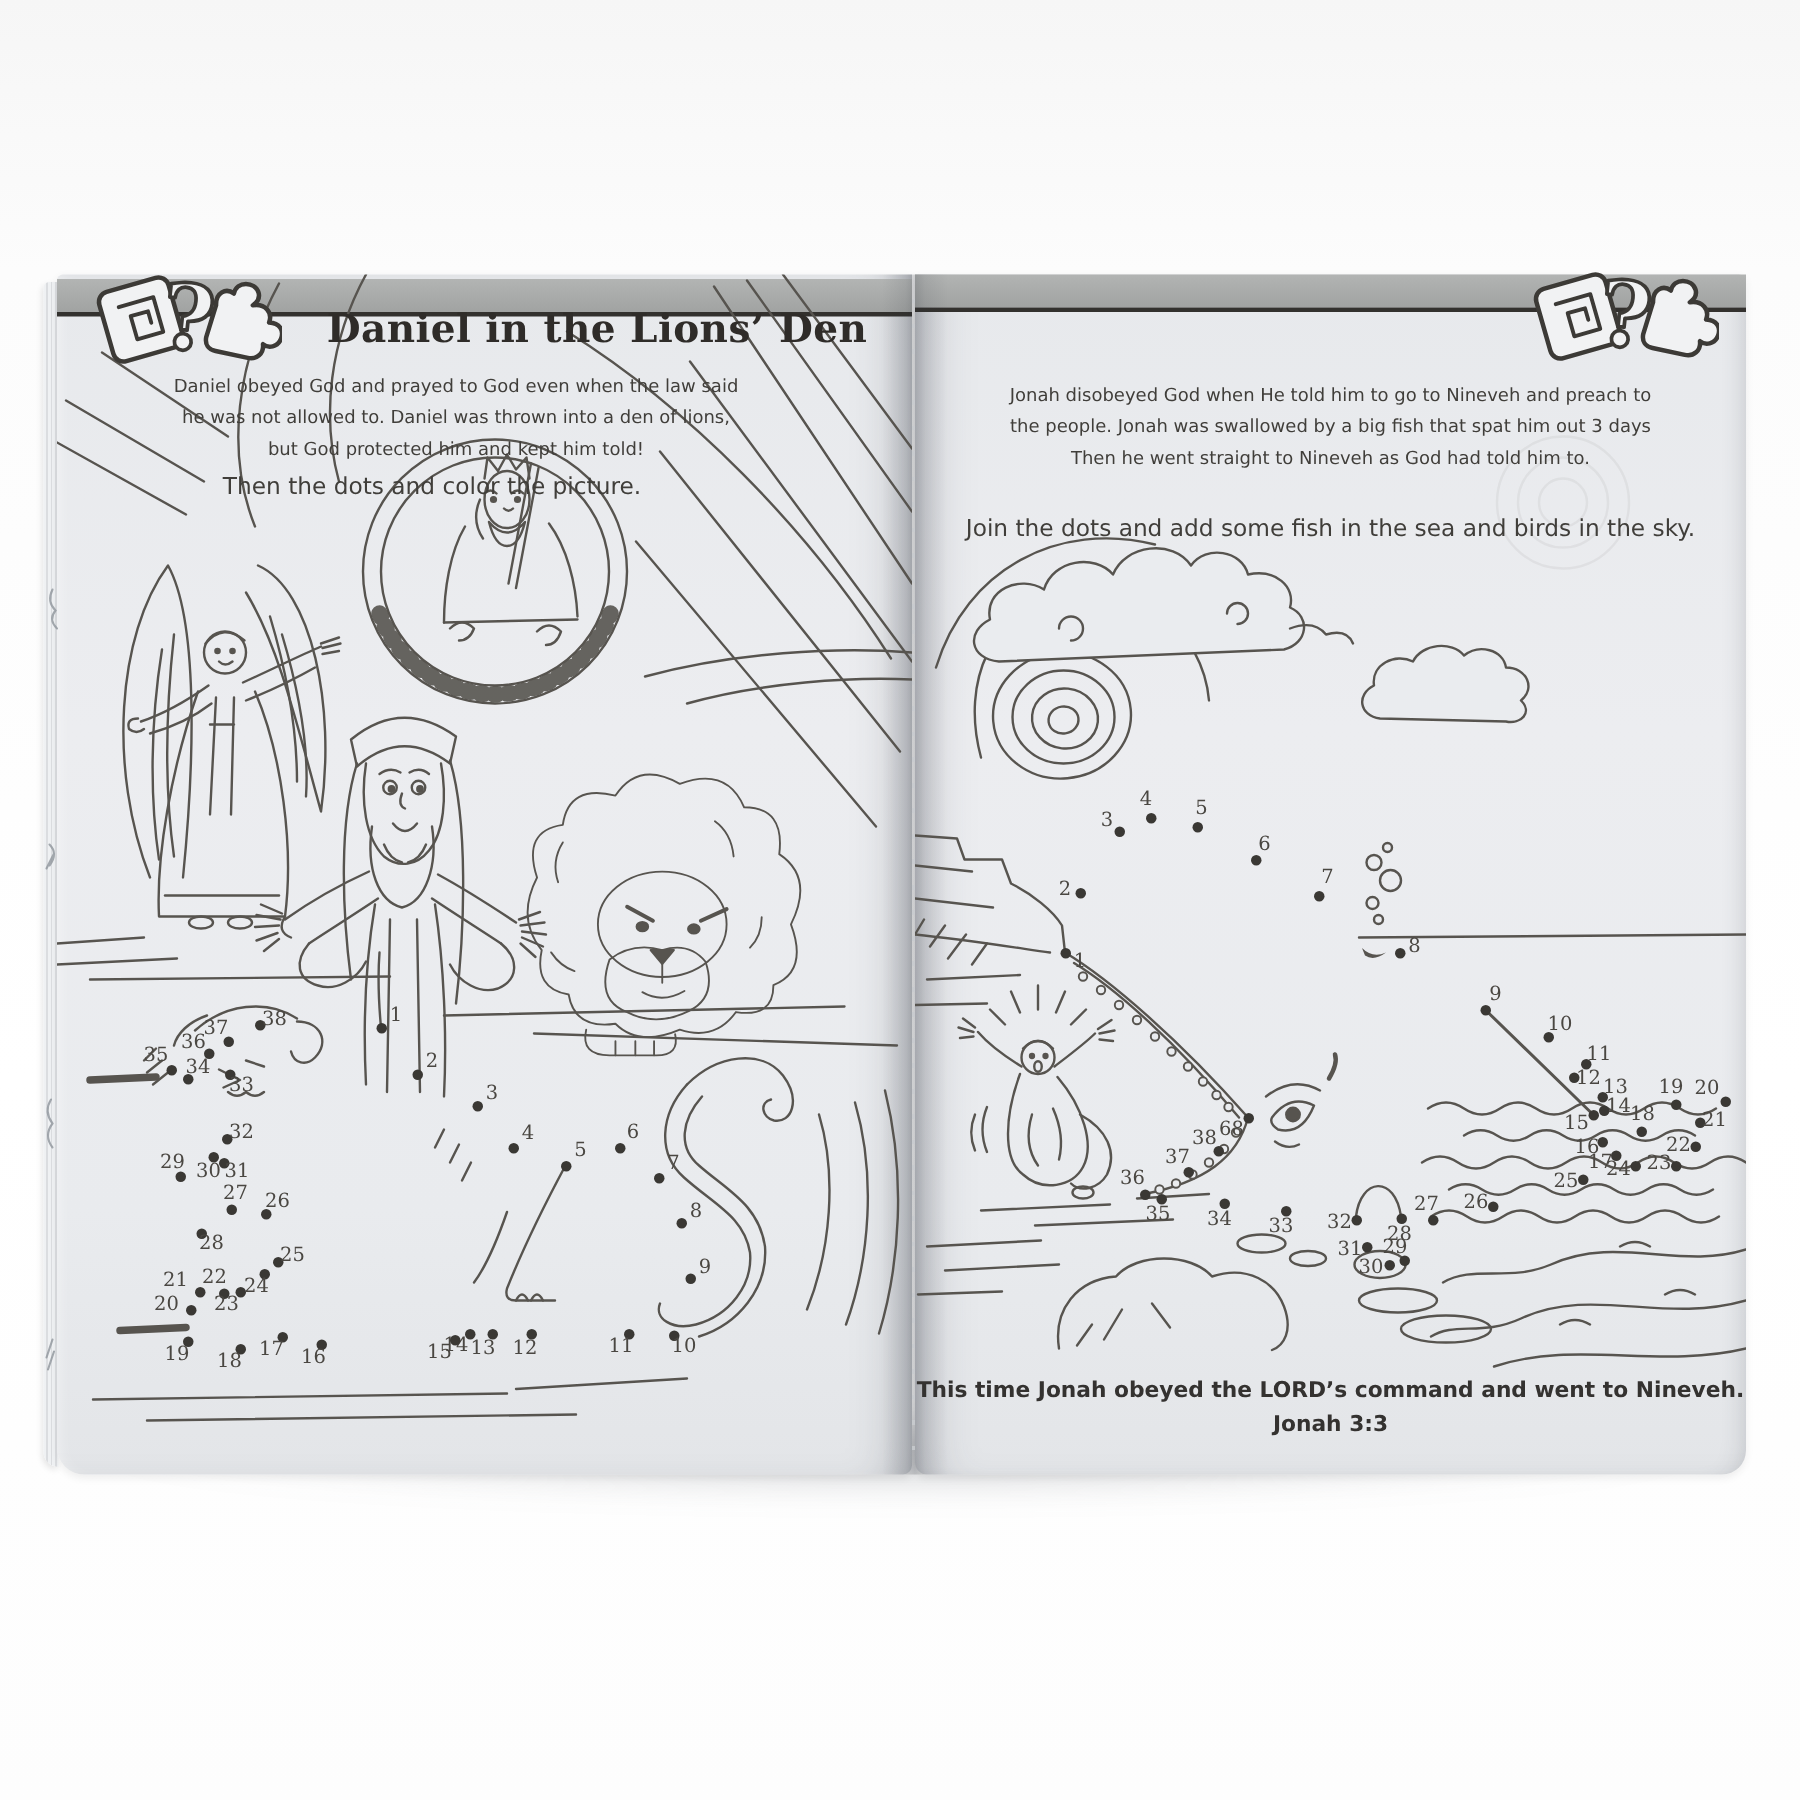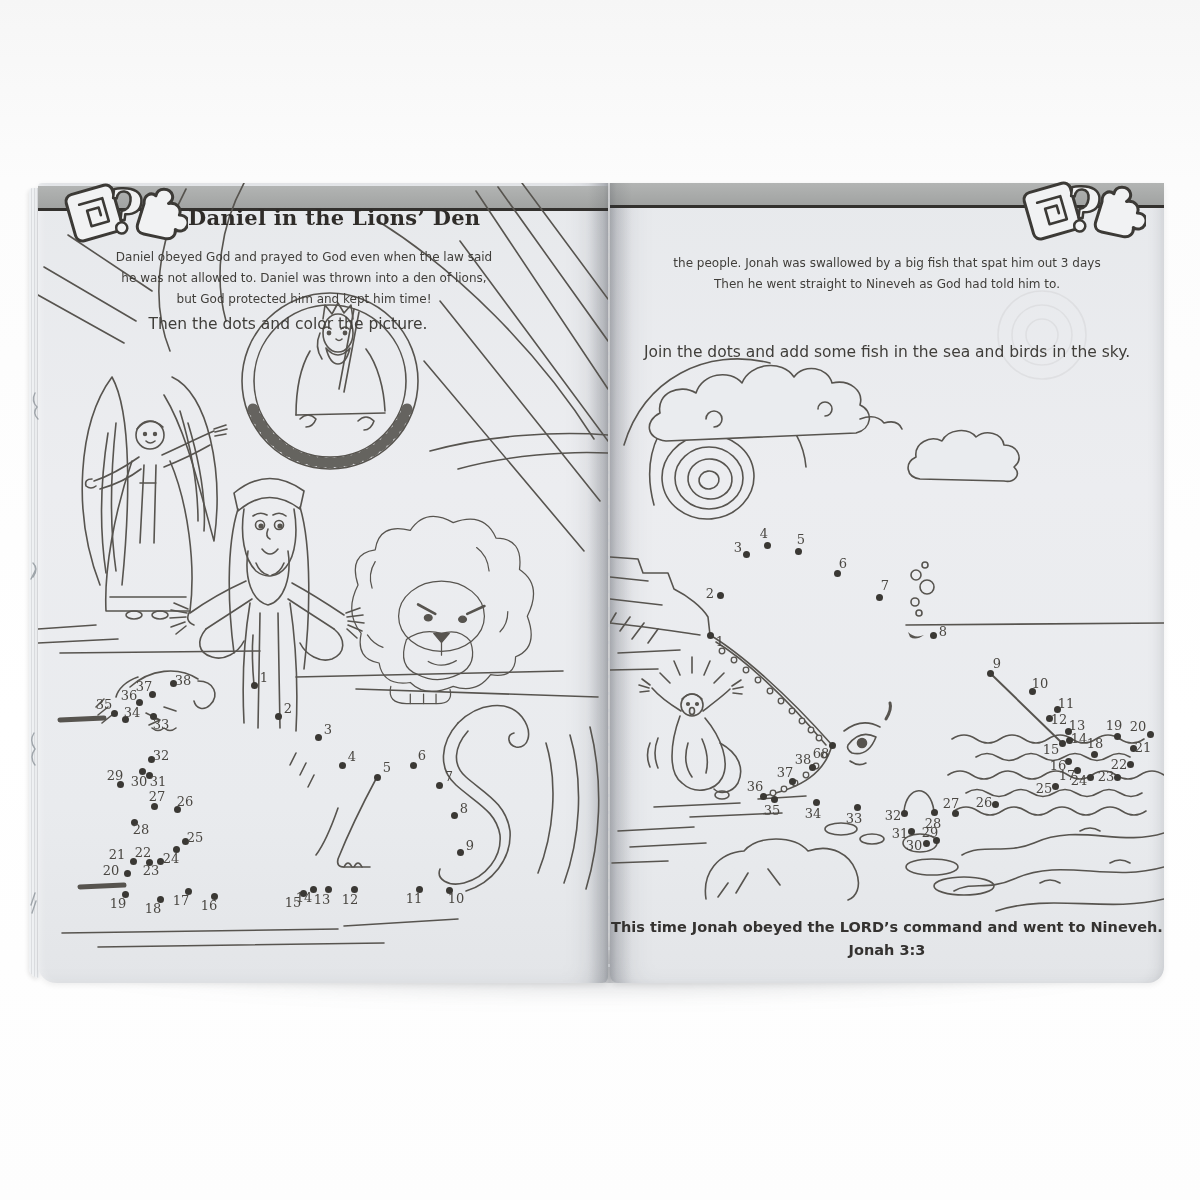--- a/index.html
+++ b/index.html
@@ -22,22 +22,22 @@
   .binding{position:absolute;left:550px;top:0;width:44px;height:800px;pointer-events:none;
     background:linear-gradient(90deg,rgba(40,45,55,0) 0%,rgba(40,45,55,.10) 35%,rgba(40,45,55,.20) 50%,rgba(40,45,55,.09) 65%,rgba(40,45,55,0) 100%);}
   .stitches{position:absolute;left:570px;top:16px;width:2px;height:768px;opacity:.85;
     background:repeating-linear-gradient(180deg,#c8cbcf 0 3px,transparent 3px 17px);}
   .fore-edge{position:absolute;left:-9px;top:5px;width:10px;height:790px;border-radius:6px 0 0 16px;
     background:repeating-linear-gradient(90deg,#eff1f3 0 2px,#dbdde0 2px 3px);
     box-shadow:-1px 2px 4px rgba(0,0,0,.10);}
   .corner-icon{position:absolute;width:132px;height:80px;z-index:4;}
   .page.left .corner-icon{left:18px;top:-12px;}
   .page.right .corner-icon{left:404px;top:-14px;}
-  .page-title{position:absolute;font-family:"DejaVu Serif",serif;font-weight:bold;font-size:21px;
-    color:#2f2c29;letter-spacing:.3px;text-align:left;z-index:3;}
+  .page-title{position:absolute;font-family:"DejaVu Serif",serif;font-weight:bold;font-size:26px;
+    color:#2f2c29;letter-spacing:.3px;text-align:center;z-index:3;}
   .page.left .page-title{left:150px;top:22px;width:420px;}
   .page.right .page-title{left:20px;top:26px;width:420px;}
   .intro,.instruction,.quote{position:absolute;text-align:center;color:#403e3a;z-index:3;}
   .intro{font-size:12px;line-height:21px;}
   .page.left .intro{left:0;top:64px;width:532px;}
   .page.right .intro{left:4px;top:70px;width:546px;}
   .instruction{font-size:15.5px;}
   .page.left .instruction{left:0;top:132px;width:500px;}
   .page.right .instruction{left:0;top:160px;width:554px;}
   .quote{left:0;right:0;font-weight:bold;font-size:14.5px;line-height:23px;color:#343230;}
@@ -72,21 +72,21 @@
           <g transform="rotate(12 104 44)">
             <path d="M86,36 c-2,-8 4,-13 10,-10 c0,-9 12,-11 16,-4 c2,4 0,7 -2,9 c8,-3 14,2 13,9 c7,-1 11,3 10,9 c-1,6 -7,8 -11,6 c2,6 -2,11 -8,11 l-22,0 c-5,0 -8,-3 -8,-8 z"></path>
           </g>
         </g>
       </svg>
 
       <div class="page-title">Daniel in the Lions’ Den</div>
       <div class="intro">
         <div>Daniel obeyed God and prayed to God even when the law said</div>
         <div>he was not allowed to. Daniel was thrown into a den of lions,</div>
-        <div>but God protected him and kept him time!</div>
+        <div>but God protected him and kept him told!</div>
       </div>
       <div class="instruction">Then the dots and color the picture.</div>
 
       <svg class="art" width="570" height="800" viewBox="0 0 570 800">
         <g stroke="#57544f" fill="none" stroke-width="1.6" stroke-linecap="round" stroke-linejoin="round">
 
           <path d="M6,84 L98,138 M0,112 L86,160 M30,52 L114,108"></path>
           <path d="M148,6 C120,58 112,118 132,168"></path>
           <path d="M206,0 C182,44 176,94 188,138"></path>
           <path d="M438,8 L570,206 M460,4 L570,158 M484,0 L570,116"></path>
@@ -282,20 +282,21 @@
             <path fill="none" stroke-width="2.6" d="M26,30 L50,30 L50,54 L32,54 L32,38 L44,38 L44,46"></path>
           </g>
           <text x="52" y="62" font-family="'DejaVu Serif',serif" font-size="60" font-weight="bold" transform="rotate(6 70 40)" fill="#f1f2f3" stroke="#3c3a36" stroke-width="2.5">?</text>
           <g transform="rotate(12 104 44)">
             <path d="M86,36 c-2,-8 4,-13 10,-10 c0,-9 12,-11 16,-4 c2,4 0,7 -2,9 c8,-3 14,2 13,9 c7,-1 11,3 10,9 c-1,6 -7,8 -11,6 c2,6 -2,11 -8,11 l-22,0 c-5,0 -8,-3 -8,-8 z"></path>
           </g>
         </g>
       </svg>
 
       <div class="intro">
+        <div>Jonah disobeyed God when He told him to go to Nineveh and preach to</div>
         <div>the people. Jonah was swallowed by a big fish that spat him out 3 days</div>
         <div>Then he went straight to Nineveh as God had told him to.</div>
       </div>
       <div class="instruction">Join the dots and add some fish in the sea and birds in the sky.</div>
 
       <svg class="art" width="554" height="800" viewBox="0 0 554 800">
         <g stroke="#57544f" fill="none" stroke-width="1.6" stroke-linecap="round" stroke-linejoin="round">
 
           <g opacity=".07">
               <circle cx="432" cy="152" r="16"></circle>

